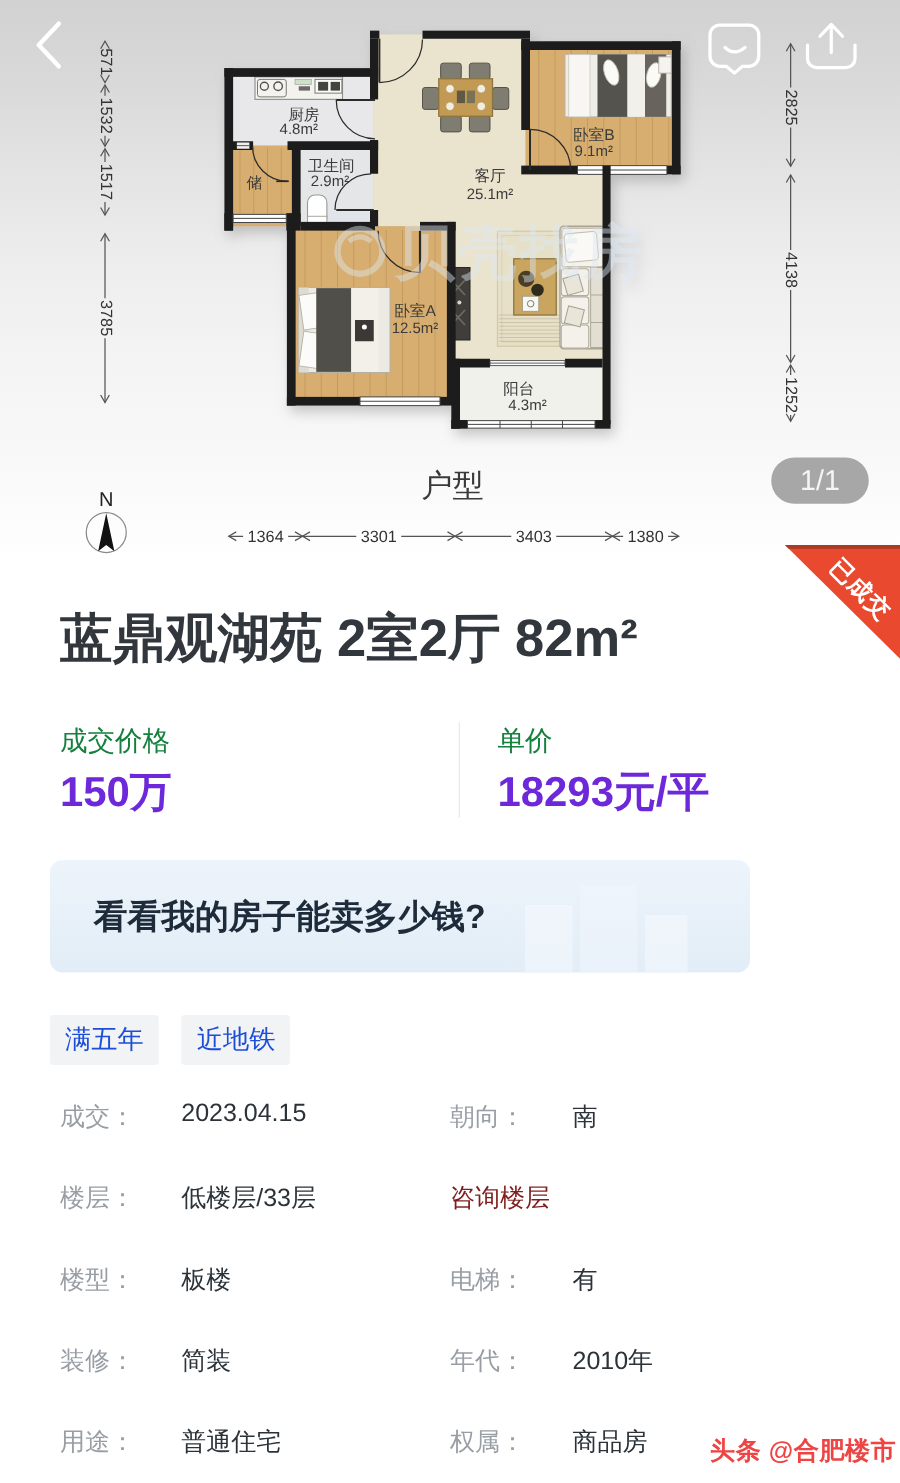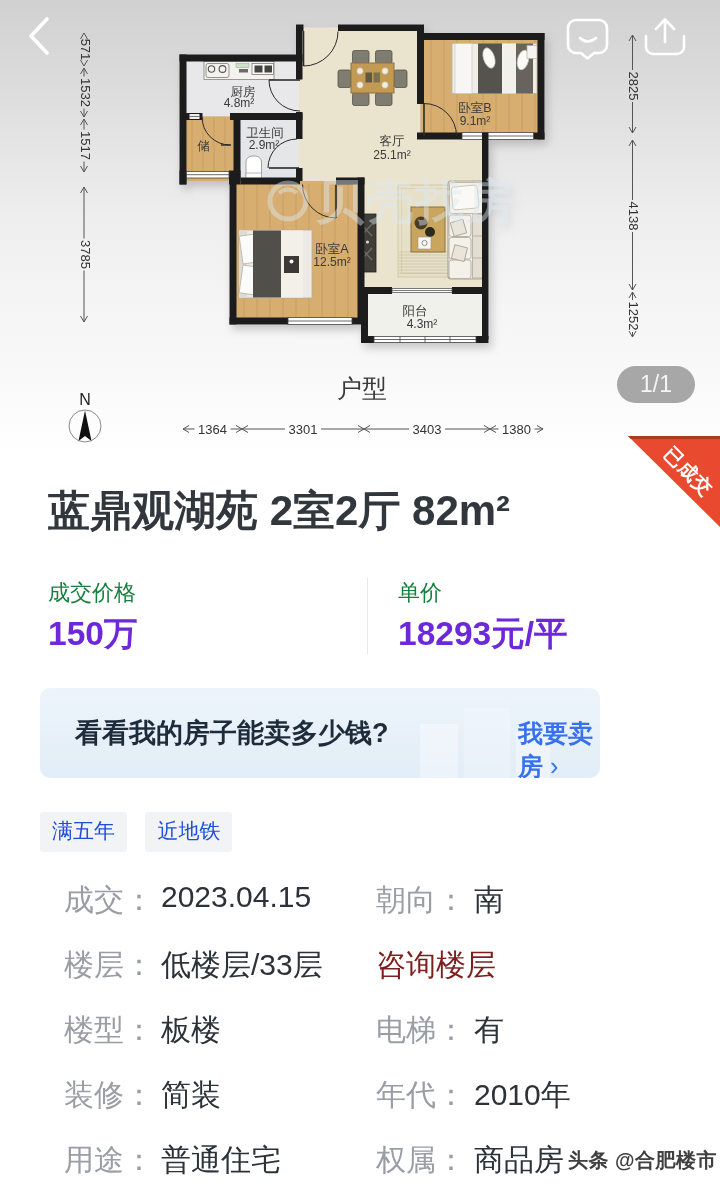--- a/index.html
+++ b/index.html
@@ -13,24 +13,24 @@
   .plabel{font-size:22px;color:#15803d;}
   .pval{font-size:33.5px;font-weight:700;color:#6d28d9;}
   .pdiv{left:367px;top:578px;width:1px;height:76px;background:#e8e8e8;}
   .banner{left:40px;top:688px;width:560px;height:90px;border-radius:10px;
     background:linear-gradient(180deg,#edf4fb,#e2edf7);overflow:hidden;}
   .banner .q{position:absolute;left:35px;top:27px;font-size:27px;font-weight:700;color:#1d2b3a;}
   .banner .go{position:absolute;left:478px;top:29px;font-size:25px;font-weight:700;color:#3672f0;}
   .tag{display:inline-block;background:#f2f3f5;color:#1d4ed8;font-size:21px;
        padding:5px 12px 7px 12px;border-radius:3px;margin-right:14px;}
   .tags{left:40px;top:812px;}
-  .row{position:absolute;font-size:30px;color:#2b3238;margin-left:16px;}
+  .row{position:absolute;font-size:20px;color:#2b3238;}
   .lab{color:#999ea5;}
   .blue{color:#7f1d1d;}
-  .wm{left:568px;top:1147px;font-size:20px;font-weight:700;color:#404040;white-space:nowrap;
+  .wm{left:568px;top:1147px;font-size:20px;font-weight:700;color:#ef4444;white-space:nowrap;
       text-shadow:-1px -1px 0 #fff,1px 1px 1px #fff;letter-spacing:0.5px;}
 </style>
 </head>
 <body>
 
 <div class="abs topbg"></div>
 
 <svg class="abs" style="left:0;top:0" width="720" height="470" viewBox="0 0 720 470">
 
 <polyline points="47,19 31,36 47,53" fill="none" stroke="#ffffff" stroke-width="3.6" stroke-linecap="round" stroke-linejoin="round"></polyline>
@@ -436,21 +436,20 @@
 <div class="abs banner">
 
   <svg class="abs" style="left:360px;top:18px" width="220" height="72" viewBox="0 0 220 72" opacity="0.35">
     <rect x="20" y="18" width="38" height="54" fill="#ffffff"></rect>
     <rect x="64" y="2" width="46" height="70" fill="#f6fafe"></rect>
     <rect x="116" y="26" width="34" height="46" fill="#ffffff"></rect>
   </svg>
 
   <div class="q">看看我的房子能卖多少钱?</div>
 
-  <div class="go">我要卖房 <span style="font-weight:400">›</span></div>
 </div>
 
 <div class="abs tags">
   
   <span class="tag">满五年</span>
   
   <span class="tag">近地铁</span>
 </div>
 
 <div class="row" style="left:48px;top:880px;"><span class="lab">成交：</span></div>

